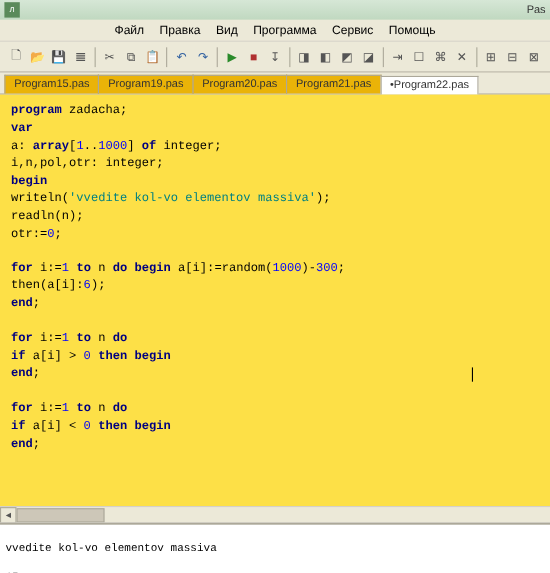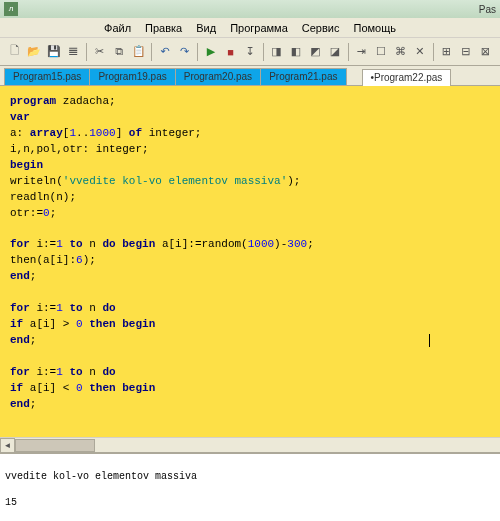--- a/index.html
+++ b/index.html
@@ -66,32 +66,31 @@
     background: #ece9d8;
     display: flex;
     padding: 2px 4px 0 4px;
     gap: 0;
     height: 20px;
     border-bottom: 1px solid #aca899;
     font-size: 10px;
   }
   .tab {
     padding: 2px 8px;
-    background: #0ea5e9;
+    background: #eab308;
     border: 1px solid #aca899;
     border-bottom: none;
     margin-right: -1px;
     cursor: default;
     color: #333;
   }
   .tab.active {
     background: #fff;
     position: relative;
     top: 1px;
-    margin-left: 16px;
   }
   .editor {
     flex: 1;
     background: #fde047;
     padding: 8px 10px;
     font-family: "Courier New", monospace;
     font-size: 11px;
     line-height: 1.45;
     color: #000;
     overflow: hidden;
@@ -122,21 +121,21 @@
     color:#555;
   }
   .hscroll .thumb { width: 80px; height:13px; background:#cdc7b8; border:1px solid #aca899; }
   .output {
     background: #fff;
     border-top: 2px solid #aca899;
     padding: 3px 5px;
     font-family: "Courier New", monospace;
     font-size: 10px;
     line-height: 1.3;
-    height: 69px;
+    height: 46px;
     white-space: pre;
     color: #000;
   }
 </style>
 </head>
 <body>
 
 <div class="titlebar">
   <span><span class="icon-box">л</span></span>
   <span>Pas</span>

